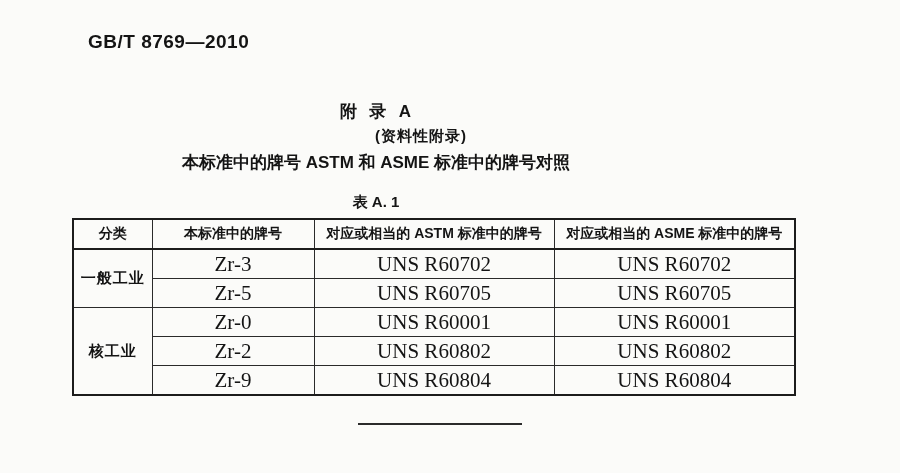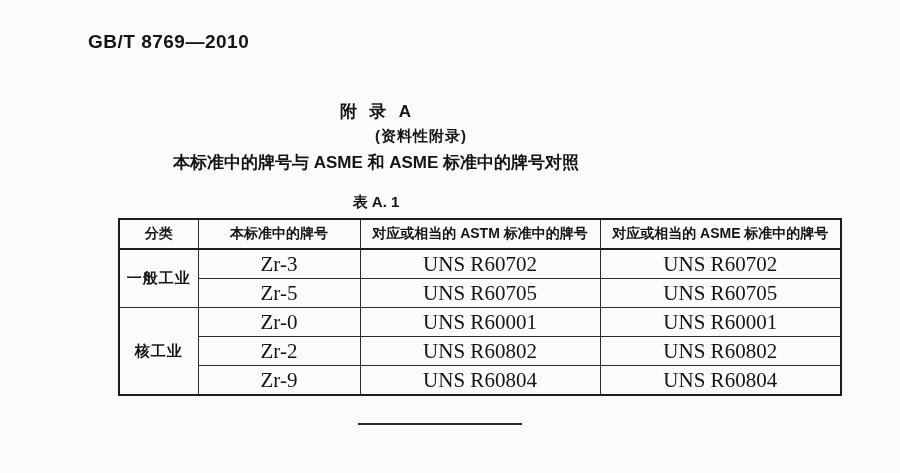--- a/index.html
+++ b/index.html
@@ -23,21 +23,20 @@
   }
   .appendix-title   { top: 100px; font-size: 17px; white-space: pre; letter-spacing: 1px; }
   .appendix-subtitle{ top: 127px; font-size: 15px; letter-spacing: 1px; padding-left: 45px; }
   .appendix-heading { top: 151px; font-size: 17px; }
   .table-caption    { top: 193px; font-size: 15px; }
   table.cmp {
     position: absolute; left: 72px; top: 218px;
     width: 722px; table-layout: fixed;
     border-collapse: collapse;
     border: 2px solid #1c1c1c;
-    margin-left: 46px;
   }
   table.cmp th, table.cmp td {
     border: 1px solid #2a2a2a;
     text-align: center; vertical-align: middle;
     padding: 0; overflow: hidden;
   }
   table.cmp thead th {
     height: 28px;
     font-family: "Liberation Sans", "DejaVu Sans", sans-serif;
     font-weight: bold; font-size: 14px;
@@ -58,21 +57,21 @@
     width: 164px; height: 2px; background: #2b2b2b;
   }
 </style>
 </head>
 <body>
 
 <div class="std-number">GB/T 8769—2010</div>
 
 <div class="center-line appendix-title">附  录  A</div>
 <div class="center-line appendix-subtitle">(资料性附录)</div>
-<div class="center-line appendix-heading">本标准中的牌号与 ASME 和 ASME 标准中的牌号对照</div>
+<div class="center-line appendix-heading">本标准中的牌号 ASTM 和 ASME 标准中的牌号对照</div>
 <div class="center-line table-caption">表 A. 1</div>
 
 <table class="cmp">
   <colgroup>
     <col style="width:79px">
     <col style="width:162px">
     <col style="width:240px">
     <col style="width:241px">
   </colgroup>
   <thead>

